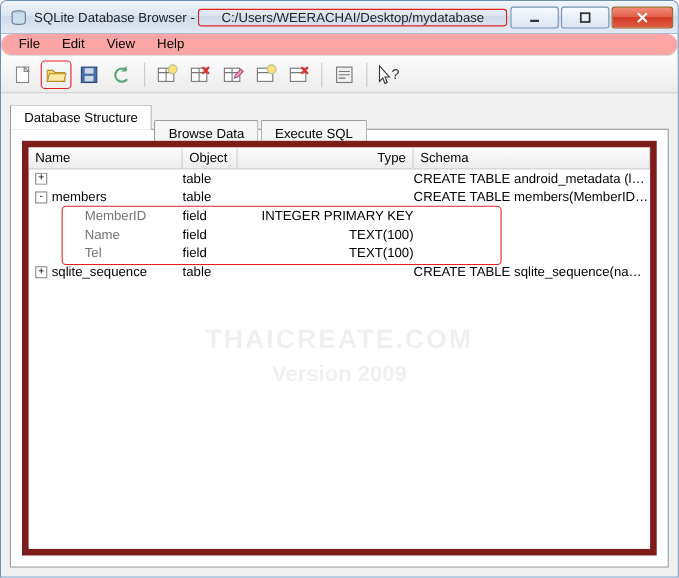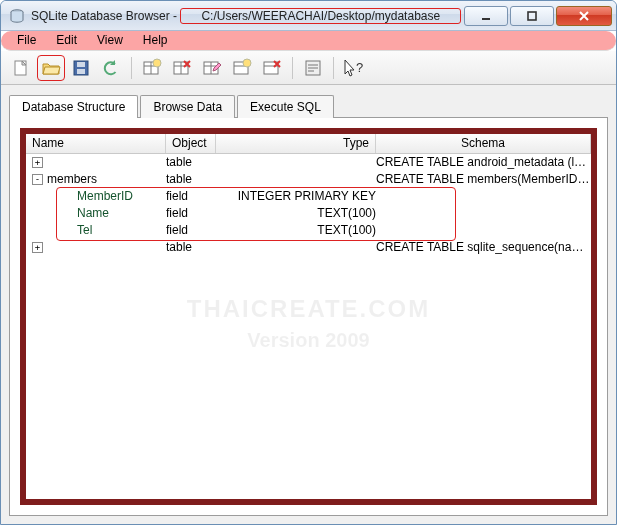--- a/index.html
+++ b/index.html
@@ -82,21 +82,21 @@
     background:#f0f0f0;
   }
   .tabs { display:flex; align-items:center; height:24px; }
   .tab {
     padding:4px 12px;
     border:1px solid #9c9c9c;
     border-bottom:none;
     background:#f6f6f6;
     margin-right:2px;
     border-radius:2px 2px 0 0;
-    position:relative; top:1px;
+    position:relative; top:15px;
     cursor:default;
   }
   .tab.active {
     background:#fff;
     top:1px;
     z-index:2;
   }
   .panel {
     border:1px solid #9c9c9c;
     background:#fff;
@@ -118,21 +118,21 @@
     height:20px;
   }
   .tree-head .col {
     border-right:1px solid #d0d0d0;
     padding:2px 6px;
     white-space:nowrap; overflow:hidden;
   }
   .c-name { width:140px; }
   .c-obj  { width:50px; }
   .c-type { width:160px;text-align:right; }
-  .c-schema { flex:1;text-align:center; }
+  .c-schema { flex:1; }
   .row {
     display:flex; align-items:center;
     height:17px; line-height:17px;
     white-space:nowrap;
     position:relative;
   }
   .row .cell { overflow:hidden; text-overflow:ellipsis; }
   .row .c-name { display:flex; align-items:center; }
   .exp {
     width:11px; height:11px;
@@ -142,21 +142,21 @@
     margin-right:4px;
     background:#fff;
     font-family: monospace;
   }
   .noexp {
     width:11px; height:11px; display:inline-block; margin-right:4px;
   }
   .indent1 { padding-left:6px;}
   .indent2 { padding-left:36px;}
   .treeline {
-    color:#14532d;
+    color:#737373;
   }
   .field-label { }
   .annot-box {
     position:absolute;
     border:1px solid #d22;
     border-radius:4px;
     pointer-events:none;
   }
   
   .watermark {
@@ -362,20 +362,21 @@
           <span>Tel</span>
         </div>
         <div class="cell c-obj">field</div>
         <div class="cell c-type">TEXT(100)</div>
         <div class="cell c-schema"></div>
       </div>
 
       <div class="row">
         <div class="cell c-name indent1">
           <span class="exp">+</span>
+          <span>sqlite_sequence</span>
         </div>
         <div class="cell c-obj">table</div>
         <div class="cell c-type"></div>
         <div class="cell c-schema">CREATE TABLE sqlite_sequence(name,seq)</div>
       </div>
 
       <div class="annot-box" style="left:30px; top:53px; width:400px; height:54px;"></div>
 
     </div>
   </div>

